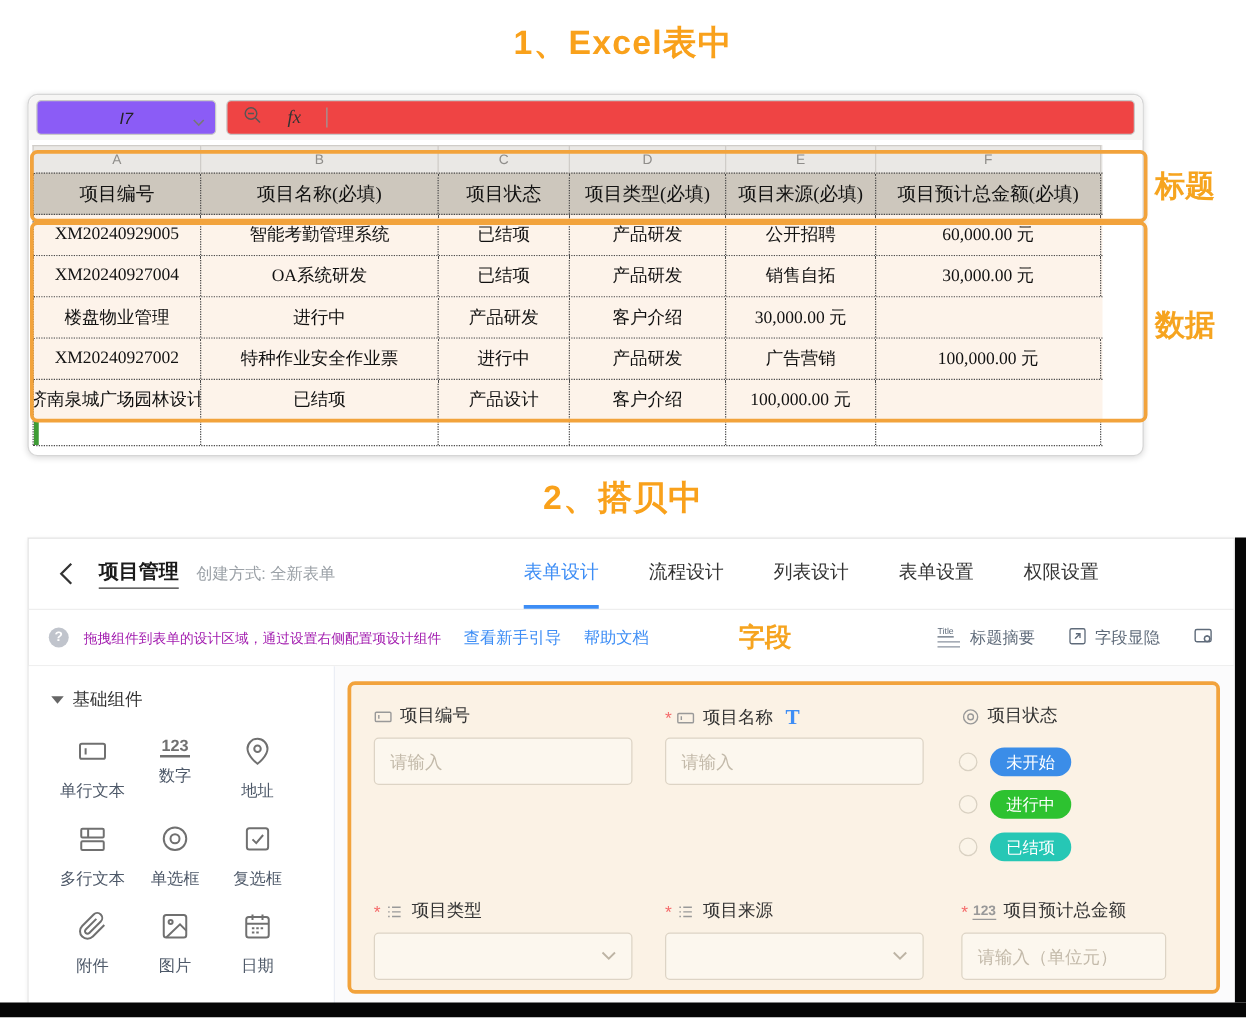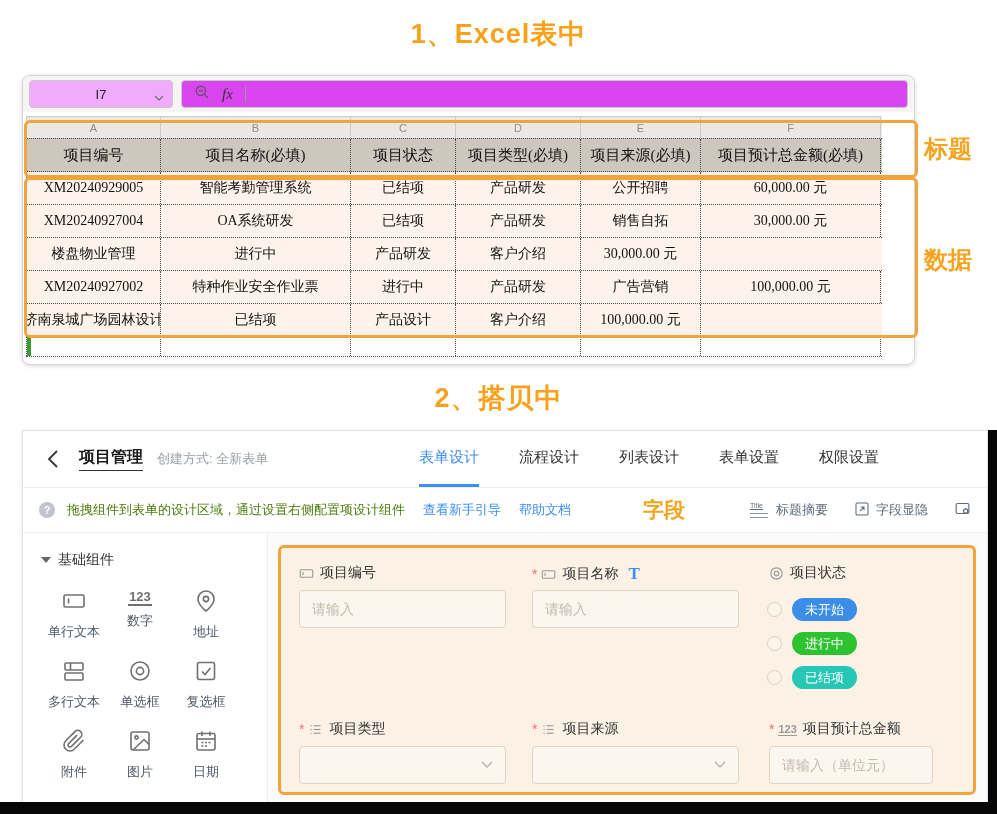--- a/index.html
+++ b/index.html
@@ -14,25 +14,25 @@
   #title2 { top:380px; }
   .side-label { position:absolute; left:924px; font-size:24px; font-weight:bold; color:#F6A41F; }
   #label-header { top:133px; }
   #label-data { top:244px; }
 
   
   .xl-panel { position:absolute; left:22px; top:75px; width:893px; height:290px; background:#fff;
               border:1px solid #d6d6d6; border-radius:8px; box-shadow:0 1px 5px rgba(0,0,0,.15); }
   .xl-toolbar { position:absolute; left:0; top:0; width:100%; height:36px; background:#F6F5F4; border-radius:8px 8px 0 0;
                 display:flex; align-items:center; }
-  .xl-namebox { position:absolute; left:6px; top:4px; width:144px; height:28px; background:#f0abfc; border:1px solid #c9c9c9;
-                border-radius:4px; display:flex; align-items:center; justify-content:center; font-size:13px; color:#222; }
+  .xl-namebox { position:absolute; left:6px; top:4px; width:144px; height:28px; background:#8b5cf6; border:1px solid #c9c9c9;
+                border-radius:4px; display:flex; align-items:center; justify-content:center; font-size:13px; color:#222;font-style:italic; }
   .xl-namebox .chev { position:absolute; right:8px; top:9px; }
-  .xl-formulabar { position:absolute; left:158px; top:4px; width:727px; height:28px; background:#d946ef; border:1px solid #c9c9c9;
-                   border-radius:4px; display:flex; align-items:center; padding-left:12px; gap:12px; }
+  .xl-formulabar { position:absolute; left:158px; top:4px; width:727px; height:28px; background:#ef4444; border:1px solid #c9c9c9;
+                   border-radius:4px; display:flex; align-items:center; padding-left:12px; gap:20px; }
   .fx { font-family:"Liberation Serif", serif; font-style:italic; font-size:15px; color:#333; }
   .cursor-line { width:1px; height:16px; background:#9a9a9a; }
 
   .xl-sheet { position:absolute; left:3px; top:40px; width:856px; }
   .xl-grid { display:grid; grid-template-columns:135px 190px 105px 125px 120px 180px; }
   .xl-letters { height:22px; background:#EAE8E5; }
   .xl-letters .cell { display:flex; align-items:center; justify-content:center; font-size:11px; color:#8f8d8a;
                       border-right:1px solid #cfccc8; border-top:1px solid #cfccc8; }
   .xl-letters .cell:first-child { border-left:1px solid #cfccc8; }
   .xl-row .cell { display:flex; align-items:center; justify-content:center;
@@ -58,21 +58,21 @@
   .back-btn { width:20px; height:20px; display:flex; align-items:center; justify-content:center; cursor:pointer; }
   .bd-title { font-size:16px; font-weight:bold; color:#1a1a1a; margin-left:16px; border-bottom:1px solid #333; padding-bottom:2px; }
   .bd-subtitle { font-size:13px; color:#9aa0a6; margin-left:14px; }
   .bd-tabs { margin-left:auto; margin-right:88px; align-self:stretch; display:flex; gap:40px; }
   .bd-tab { display:flex; align-items:center; font-size:15px; color:#333; border-bottom:3px solid transparent; cursor:pointer; }
   .bd-tab.active { color:#3D8DF5; border-bottom-color:#3D8DF5; }
 
   .bd-toolbar { height:45px; border-bottom:1px solid #efefef; display:flex; align-items:center; padding:0 16px; gap:8px; }
   .help-circle { width:16px; height:16px; border-radius:50%; background:#c0c4cc; color:#fff; font-size:11px; font-weight:bold;
                  display:flex; align-items:center; justify-content:center; flex:0 0 auto; }
-  .tip-text { font-size:13px; color:#4d7c0f; margin-left:4px; }
+  .tip-text { font-size:11px; color:#a21caf; margin-left:4px; }
   .blue-link { font-size:13px; color:#3D8DF5; margin-left:10px; cursor:pointer; }
   .fields-label { font-size:21px; font-weight:bold; color:#F6A41F; margin-left:64px; }
   .tb-right { margin-left:auto; display:flex; align-items:center; gap:26px; }
   .tb-item { display:flex; align-items:center; gap:6px; font-size:13px; color:#5f6b7a; cursor:pointer; }
   .title-ico { width:20px; display:flex; flex-direction:column; align-items:flex-start; }
   .title-ico .t { font-size:7px; line-height:7px; color:#5f6b7a; border-bottom:1px solid #5f6b7a; }
   .title-ico .l1,.title-ico .l2 { height:0; border-top:1.5px solid #8a93a0; margin-top:3px; }
   .title-ico .l1 { width:18px; } .title-ico .l2 { width:18px; }
 
   .bd-body { position:relative; height:271px; display:flex; }

